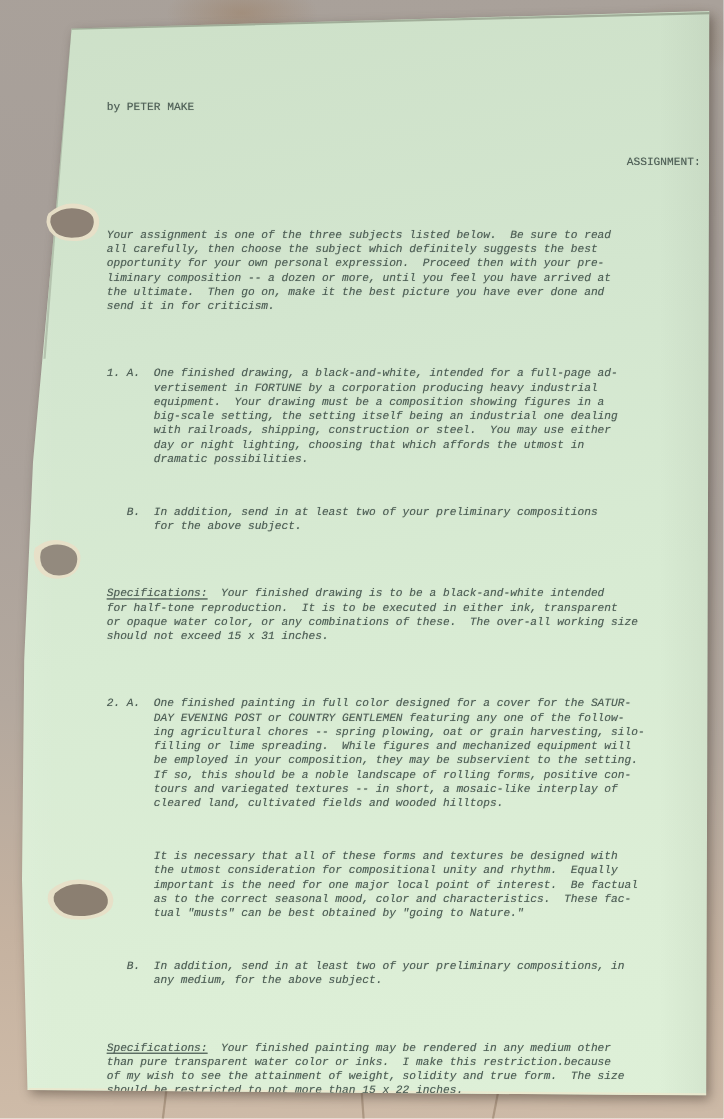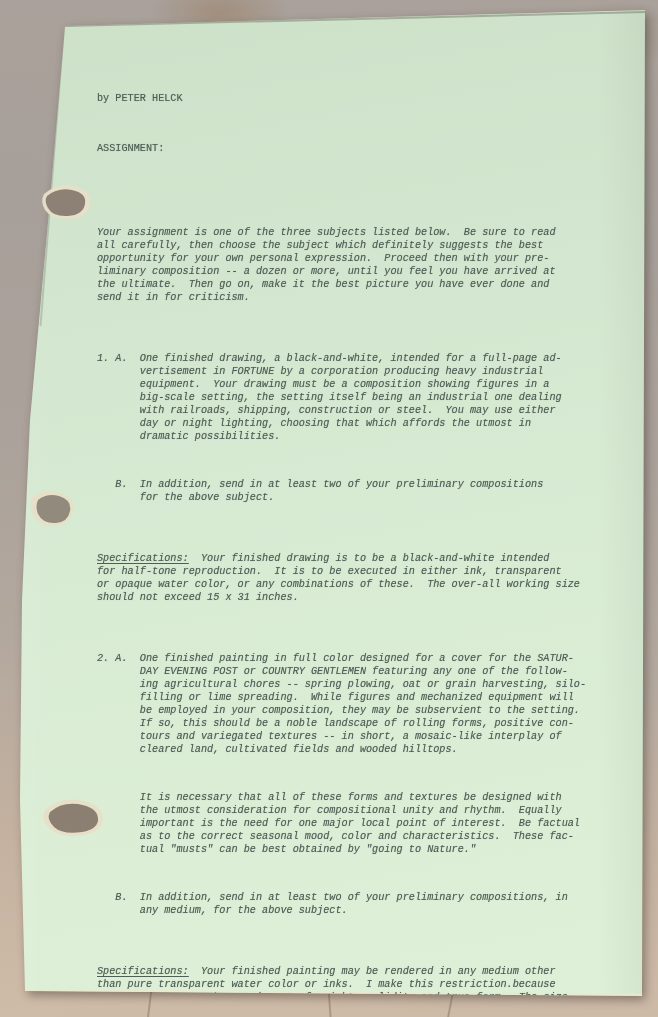--- a/index.html
+++ b/index.html
@@ -31,42 +31,42 @@
   .doc{
     position:absolute;left:97px;top:66px;width:540px;
     font-size:10.2px;line-height:13px;letter-spacing:0;
     color:var(--ink,#4e5f56);
     text-shadow:0 0 0.7px rgba(78,95,86,0.55);
     white-space:pre;
   }
   .para{margin:0 0 9px 0;font-style:italic;}
   .hdr-title{margin:0 0 15px 0;}
   .hdr-byline{margin:0 0 11px 0;}
-  .hdr-heading{margin:0 0 32px 0;}
+  .hdr-heading{margin:0 0 14px 0;text-align:right;}
   .spec-label{text-decoration:underline;text-underline-offset:2px;text-decoration-thickness:1px;text-align:right;}
   .holes{position:absolute;inset:0;pointer-events:none;}
 </style>
 </head>
 <body>
 
 <div class="scene">
   <div class="stain stain-1"></div>
   <div class="stain stain-2"></div>
   <div class="plank plank-1"></div>
   <div class="plank plank-2"></div>
   <div class="plank plank-3"></div>
 
   <div class="paper-shadow">
     <div class="paper">
       <div class="edge edge-top"></div>
       <div class="edge edge-left"></div>
       <div class="edge edge-bottom"></div>
 
       <div class="doc">
-        <div class="hdr-byline">by PETER HELCK</div>
+        <div class="hdr-byline">by PETER MAKE</div>
         <div class="hdr-heading">ASSIGNMENT:</div>
 
         <div class="para">Your assignment is one of the three subjects listed below.  Be sure to read
 all carefully, then choose the subject which definitely suggests the best
 opportunity for your own personal expression.  Proceed then with your pre-
 liminary composition -- a dozen or more, until you feel you have arrived at
 the ultimate.  Then go on, make it the best picture you have ever done and
 send it in for criticism.</div>
 
         <div class="para">1. A.  One finished drawing, a black-and-white, intended for a full-page ad-

